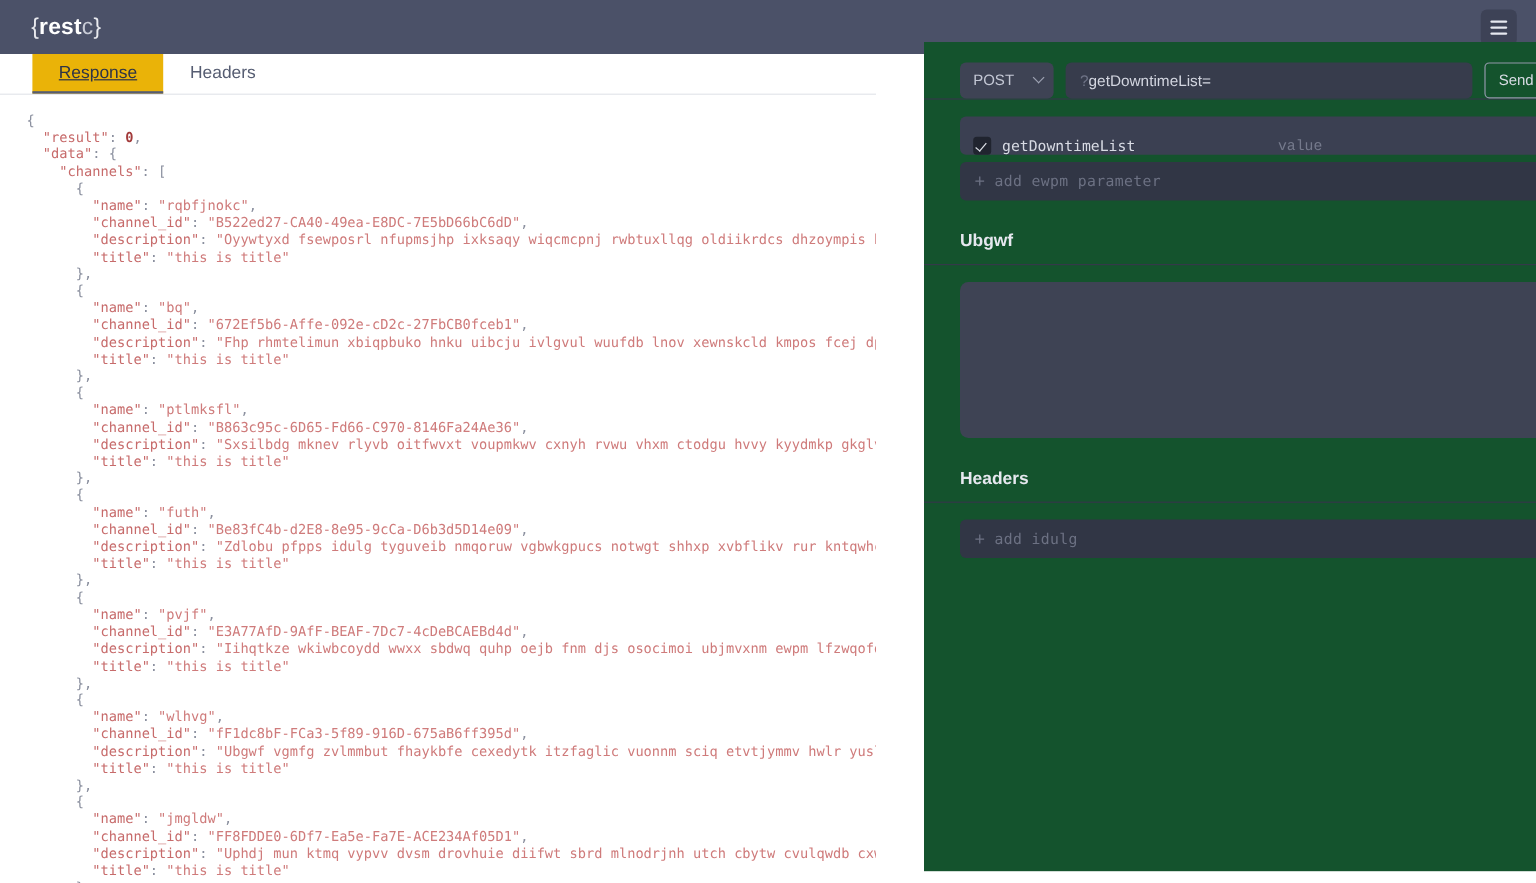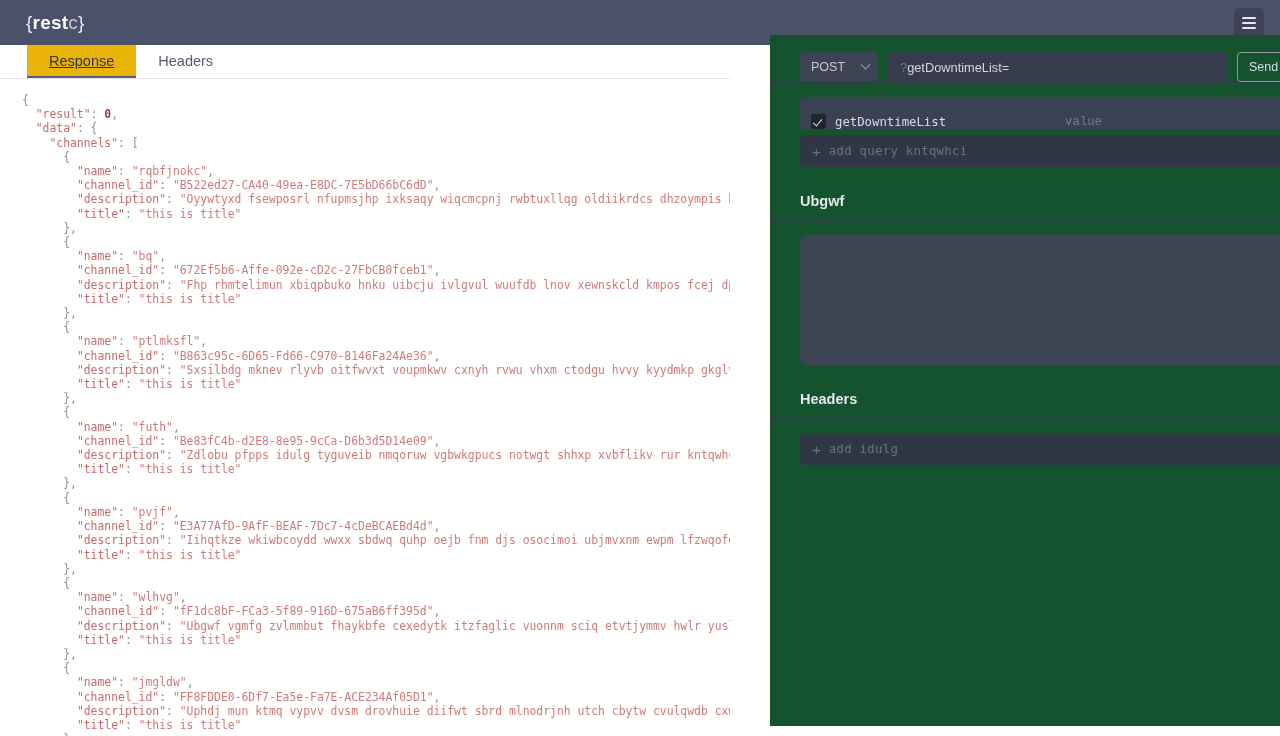--- a/index.html
+++ b/index.html
@@ -226,21 +226,21 @@
 
   <div class="divider"></div>
   <div class="field-wrap">
     <div class="kv-row">
       <span class="kv-check"></span>
       <span class="kv-key">getDowntimeList</span>
       <span class="kv-val">value</span>
     </div>
     <div class="add-row">
       <span class="plus">+</span>
-      <span class="atext">add query kntqwhci</span>
+      <span class="atext">add ewpm parameter</span>
     </div>
   </div>
 
   <div class="section-title">Ubgwf</div>
   <div class="divider"></div>
   <div class="field-wrap">
     <div id="body-area"></div>
   </div>
 
   <div class="section-title">Headers</div>

